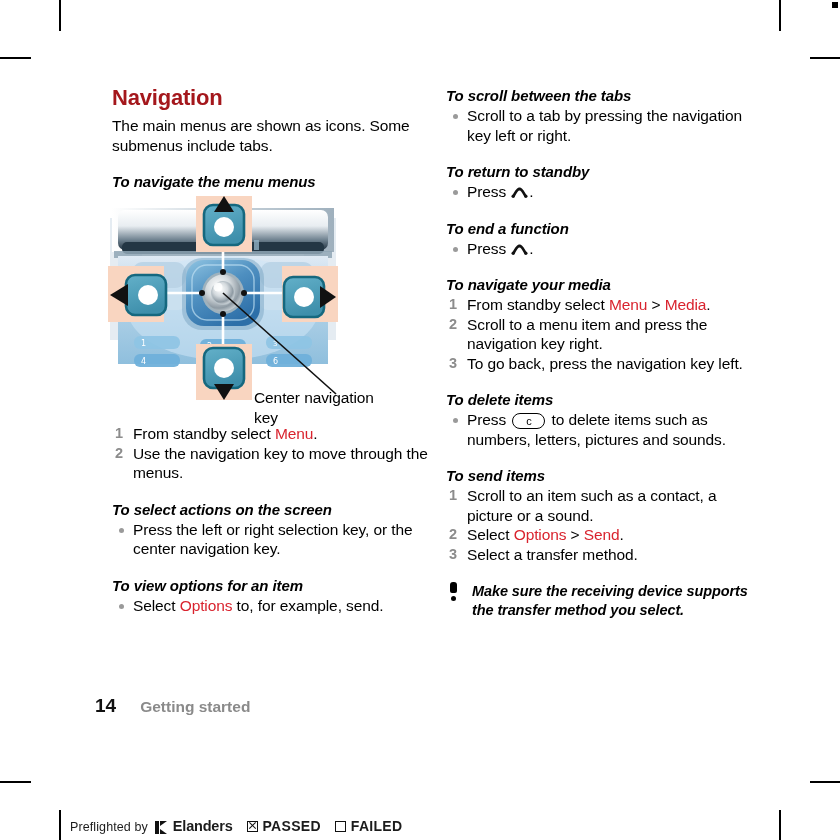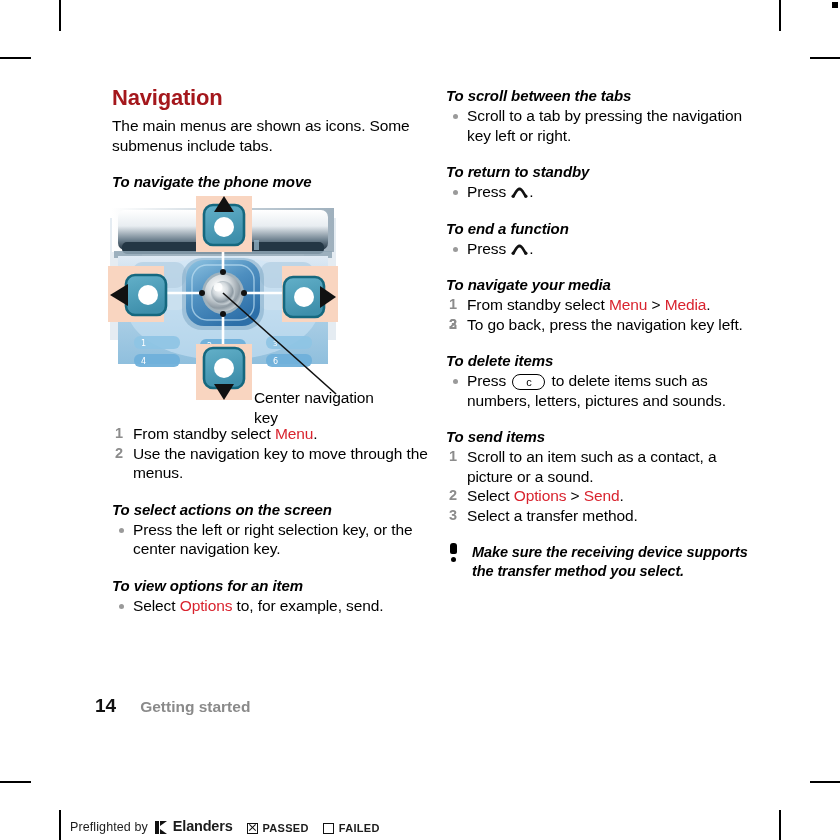--- a/index.html
+++ b/index.html
@@ -223,21 +223,21 @@
   .pf-box.checked::before,
   .pf-box.checked::after {
     content: "";
     position: absolute;
     left: 0.5px; top: 3.5px;
     width: 9px; height: 1.2px;
     background: #111;
   }
   .pf-box.checked::before { transform: rotate(45deg); }
   .pf-box.checked::after  { transform: rotate(-45deg); }
-  .pf-label { font-weight: bold; font-size: 11px; letter-spacing: 0.3px; }
+  .pf-label { font-weight: bold; font-size: 14px; letter-spacing: 0.3px; }
 
   
   .illus {
     position: absolute;
     left: 108px;
     top: 196px;
     width: 230px;
     height: 215px;
   }
   .illus svg { display: block; }
@@ -266,21 +266,21 @@
   <div class="crop crop-br-h"></div>
   <div class="crop crop-br-v"></div>
   <div class="crop reg-square"></div>
 
   <div class="col col-left">
 
     <h1 class="section-title">Navigation</h1>
 
     <p class="intro">The main menus are shown as icons. Some submenus include tabs.</p>
 
-    <h2 class="sub">To navigate the phone move</h2>
+    <h2 class="sub">To navigate the menu menus</h2>
 
     <div style="height:232px"></div>
 
     <ol class="num">
       <li>
         <span class="n">1</span>
         <span>From standby select </span><span class="hl">Menu</span><span>.</span>
       </li>
       <li>
         <span class="n">2</span>
@@ -459,20 +459,21 @@
     </ul>
 
     <h2 class="sub">To navigate your media</h2>
     <ol class="num">
       <li>
         <span class="n">1</span>
         <span>From standby select </span><span class="hl">Menu</span><span> &gt; </span><span class="hl">Media</span><span>.</span>
       </li>
       <li>
         <span class="n">2</span>
+        <span>Scroll to a menu item and press the navigation key right.</span>
       </li>
       <li>
         <span class="n">3</span>
         <span>To go back, press the navigation key left.</span>
       </li>
     </ol>
 
     <h2 class="sub">To delete items</h2>
     <ul class="bul">
       <li>

